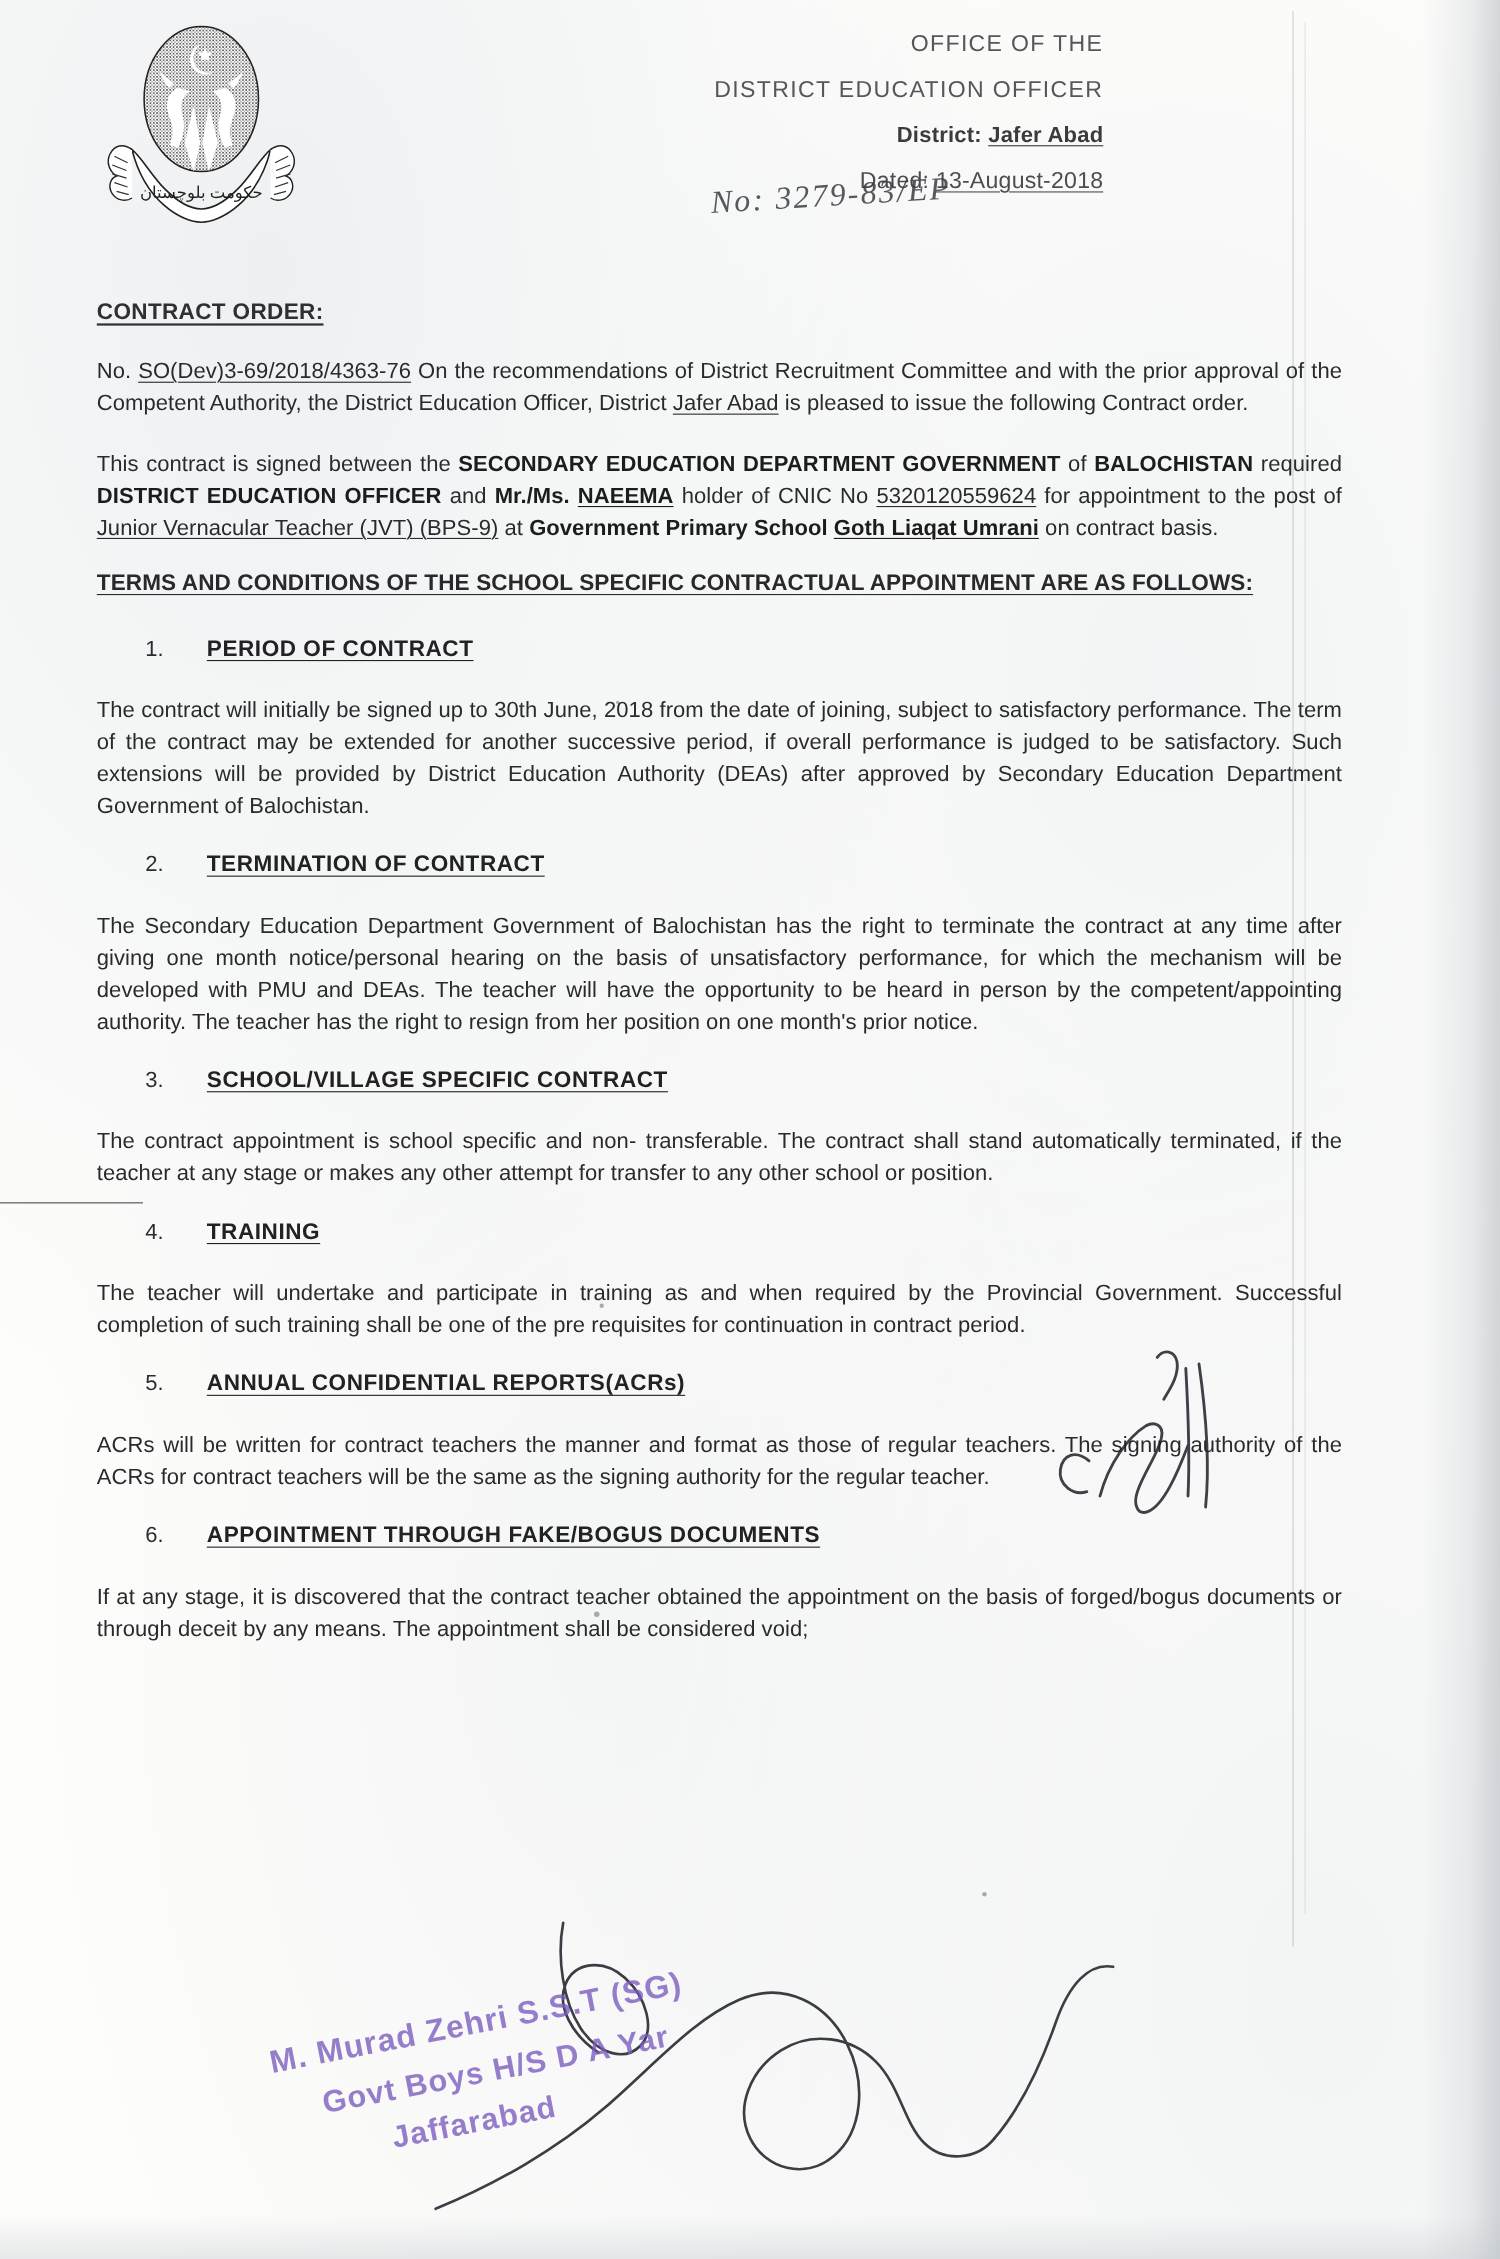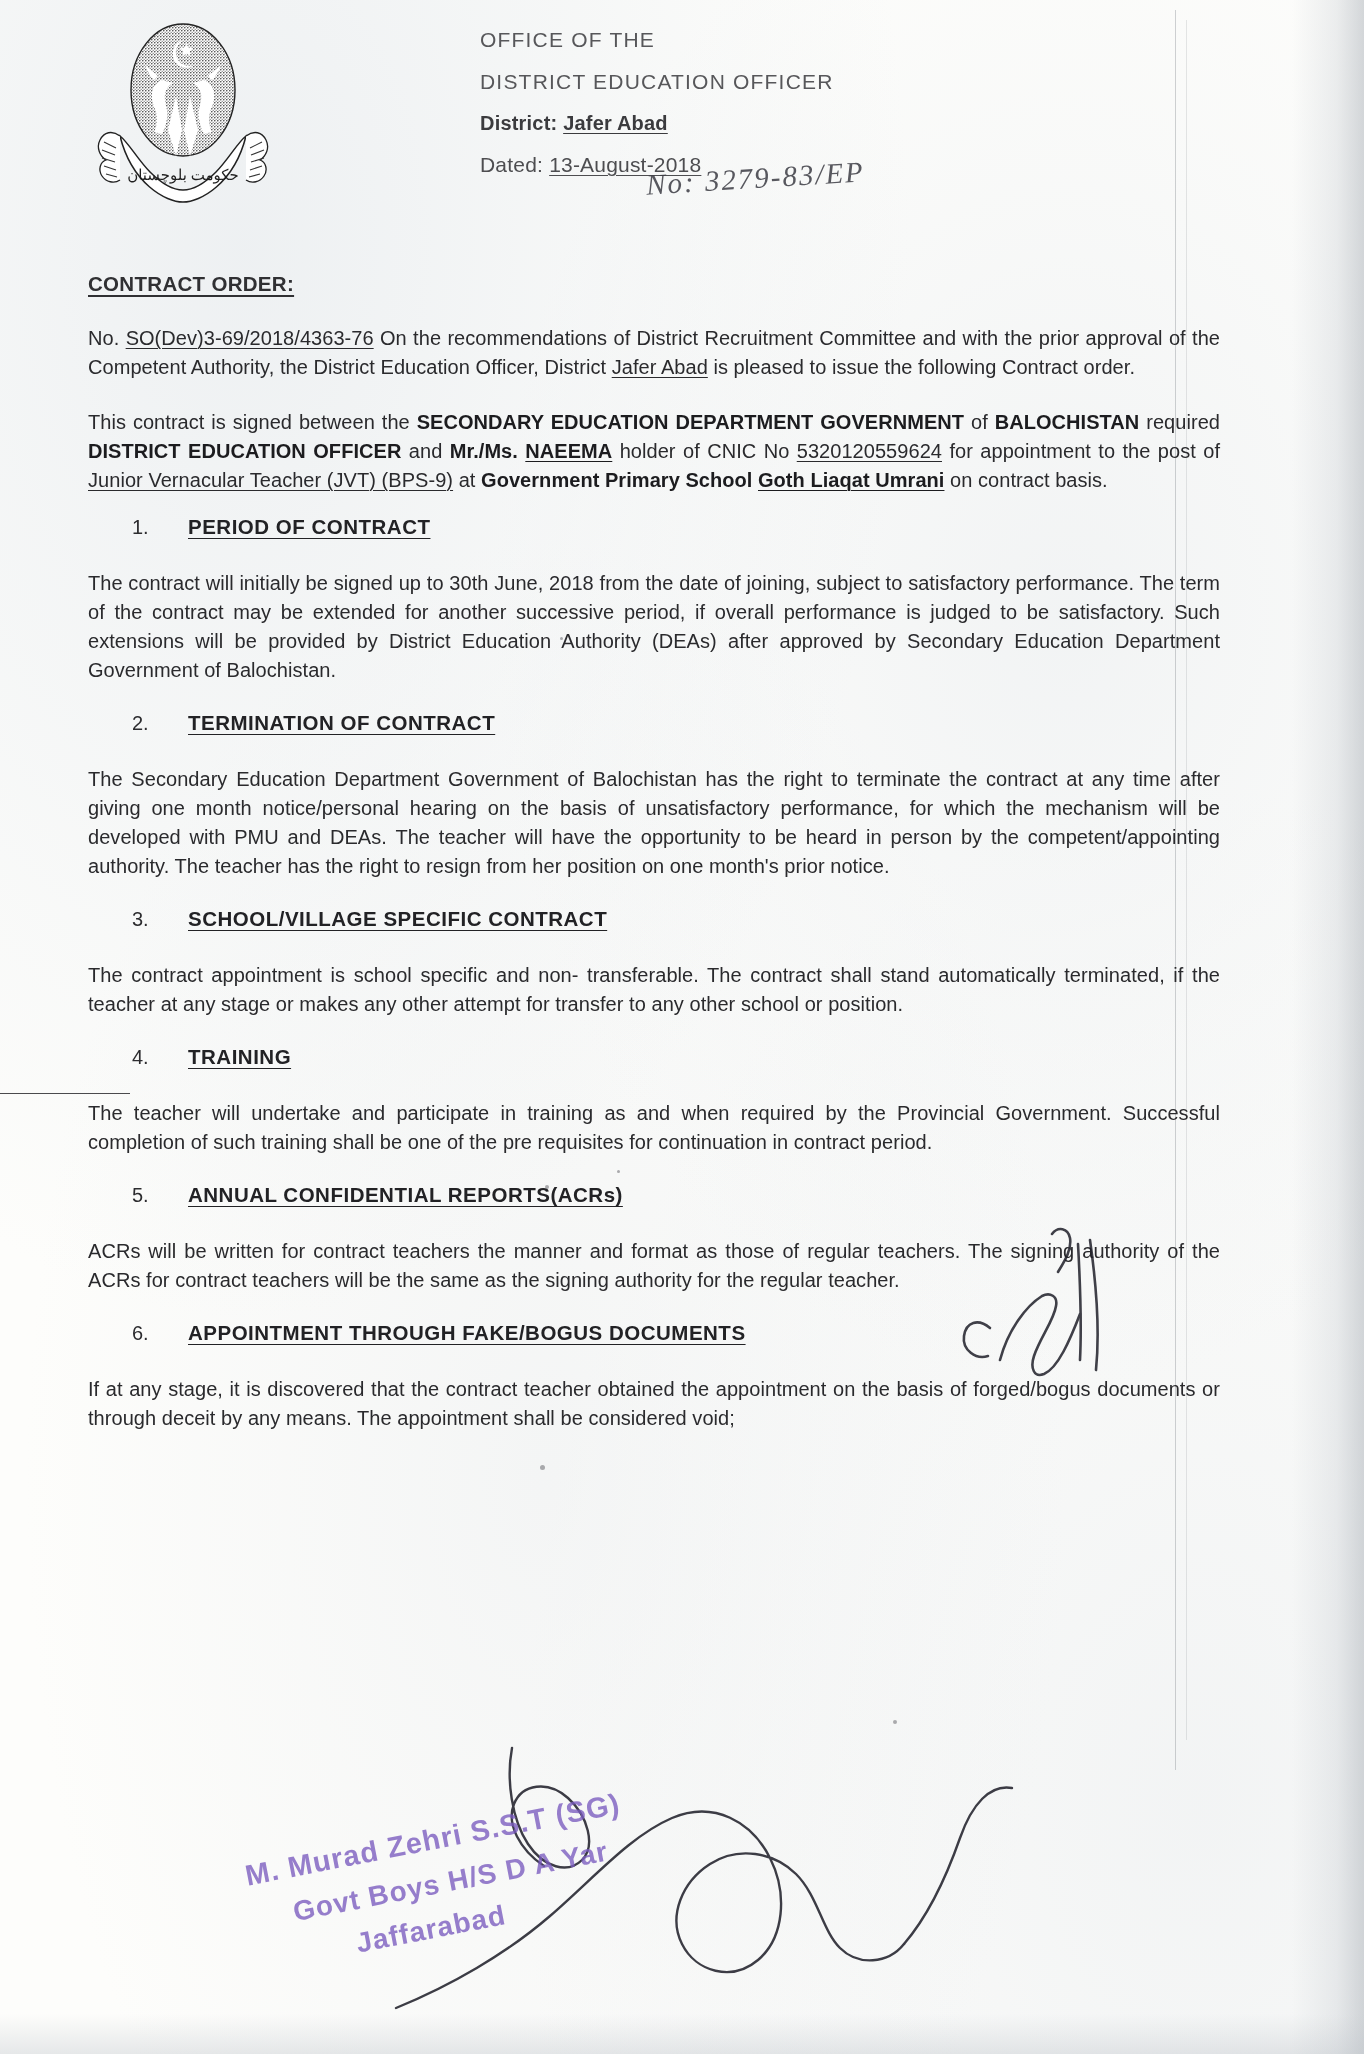--- a/index.html
+++ b/index.html
@@ -62,24 +62,24 @@
     position: absolute;
     left: 88px;
     top: 18px;
     width: 190px;
     height: 185px;
   }
   .crest svg { display: block; }
 
   .header-lines {
     position: absolute;
-    left: 480px;
+    left: 503px;
     top: 28px;
     width: 500px;
-    text-align: left;
+    text-align: right;
   }
   .hl {
     color: #57575a;
     letter-spacing: 1.2px;
     margin-bottom: 18px;
     font-size: 21px;
   }
   .hl.office { font-size: 21px; }
   .hl.deo { font-size: 21px; }
   .hl.district {
@@ -321,20 +321,21 @@
       <span>No</span>
       <span class="ul">5320120559624</span>
       <span>for appointment to the post of</span>
       <span class="ul">Junior Vernacular Teacher (JVT) (BPS-9)</span>
       <span>at</span>
       <b class="bold">Government Primary School</b>
       <b class="bold ul">Goth Liaqat Umrani</b>
       <span>on contract basis.</span>
     </p>
 
+    <div class="terms-head">TERMS AND CONDITIONS OF THE SCHOOL SPECIFIC CONTRACTUAL APPOINTMENT ARE AS FOLLOWS:</div>
 
     <div class="sec">
       <span class="sec-num">1.</span>
       <span class="sec-title">PERIOD OF CONTRACT</span>
     </div>
     <p class="para sec-body">The contract will initially be signed up to 30th June, 2018 from the date of joining, subject to satisfactory performance. The term of the contract may be extended for another successive period, if overall performance is judged to be satisfactory. Such extensions will be provided by District Education Authority (DEAs) after approved by Secondary Education Department Government of Balochistan.</p>
 
     <div class="sec">
       <span class="sec-num">2.</span>
       <span class="sec-title">TERMINATION OF CONTRACT</span>

